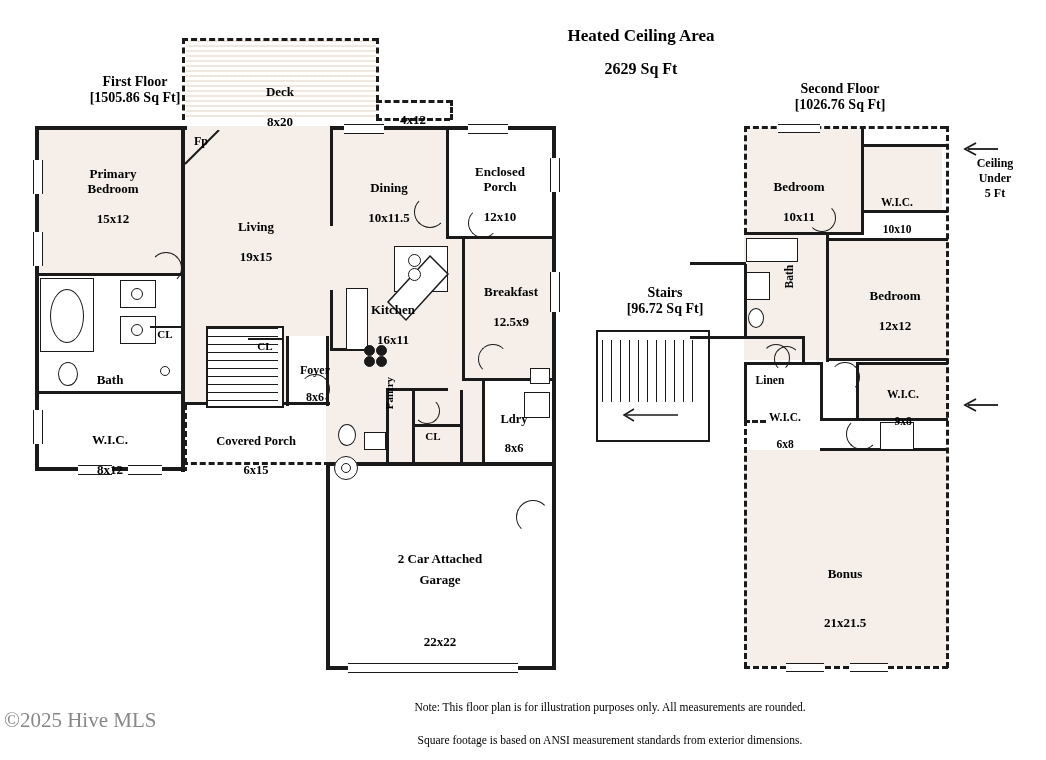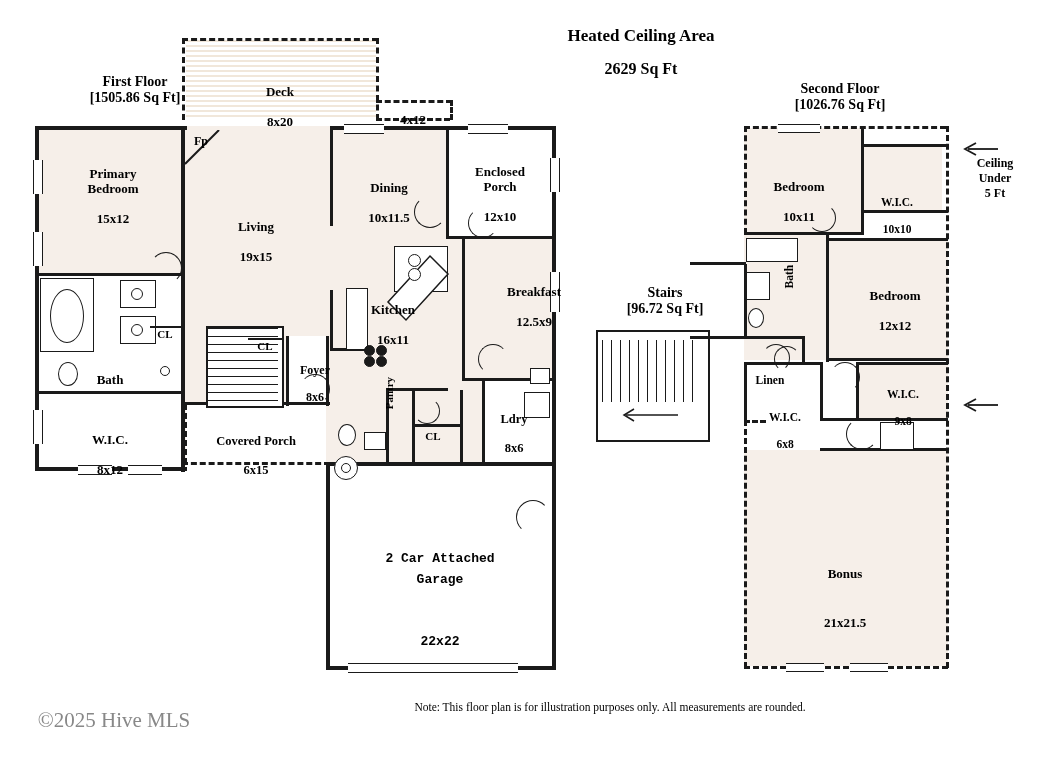--- a/index.html
+++ b/index.html
@@ -51,21 +51,21 @@
     font-size: 12px; font-weight: bold; line-height: 1.25;
   }
 
   
   #footer-note {
     left: 300px; top: 682px; width: 620px;
     font-size: 11.5px; text-align: center; line-height: 1.45;
   }
   #watermark {
     left: 4px; top: 708px; width: 220px;
-    font-size: 21px; color: #888888; text-align: center;
+    font-size: 21px; color: #888888; text-align: left;
     font-family: "Liberation Serif", serif;
   }
 
   
   .wall { position: absolute; background: #1a1a1a; }
   .room-fill { position: absolute; background: #f6efe9; }
   .white-fill { position: absolute; background: #ffffff; }
   .dashed-h { position: absolute; border-top: 3px dashed #1a1a1a; }
   .dashed-v { position: absolute; border-left: 3px dashed #1a1a1a; }
   .thin { position: absolute; background: #1a1a1a; }
@@ -248,21 +248,21 @@
   <span>Dining</span><br>
   <span>10x11.5</span>
 </div>
 
 <div class="lbl bold" style="left:450px;top:150px;width:100px;font-size:13px;">
   <span>Enclosed
 Porch</span><br>
   <span>12x10</span>
 </div>
 
-<div class="lbl bold" style="left:466px;top:270px;width:90px;font-size:13px;padding-left:23px;">
+<div class="lbl bold" style="left:466px;top:270px;width:90px;font-size:13px;">
   <span>Breakfast</span><br>
   <span>12.5x9</span>
 </div>
 
 <div class="lbl bold" style="left:348px;top:288px;width:90px;font-size:13px;">
   <span>Kitchen</span><br>
   <span>16x11</span>
 </div>
 
 <div class="lbl bold" style="left:70px;top:358px;width:80px;font-size:13px;">
@@ -282,21 +282,21 @@
 <div class="lbl bold" style="left:186px;top:420px;width:140px;font-size:12.5px;">
   <span>Covered Porch</span><br>
   <span>6x15</span>
 </div>
 
 <div class="lbl bold" style="left:484px;top:398px;width:60px;font-size:12.5px;">
   <span>Ldry</span><br>
   <span>8x6</span>
 </div>
 
-<div class="lbl bold" style="left:360px;top:528px;width:160px;font-size:13px;line-height:1.6;font-family:Liberation Mono, monospace;">
+<div class="lbl bold" style="left:360px;top:528px;width:160px;font-size:13px;line-height:1.6;">
   <span>2 Car Attached
 Garage</span><br><br>
   <span>22x22</span>
 </div>
 
 <div class="lbl bold" style="left:186px;top:135px;width:30px;font-size:12px;">Fp</div>
 <div class="lbl bold" style="left:150px;top:328px;width:30px;font-size:11px;">CL</div>
 <div class="lbl bold" style="left:250px;top:340px;width:30px;font-size:11px;">CL</div>
 <div class="lbl bold" style="left:418px;top:430px;width:30px;font-size:11px;">CL</div>
 <div class="lbl bold" style="left:378px;top:392px;width:22px;font-size:11px;transform:rotate(-90deg);transform-origin:center;">Pantry</div>
@@ -408,16 +408,16 @@
 </div>
 <div class="abs" style="left:962px;top:398px;width:36px;height:14px;">
   <svg width="36" height="14" viewBox="0 0 36 14">
     <line x1="36" y1="7" x2="6" y2="7" stroke="#1a1a1a" stroke-width="1.8"></line>
     <polyline points="14,1 3,7 14,13" fill="none" stroke="#1a1a1a" stroke-width="1.8"></polyline>
   </svg>
 </div>
 
 <div class="lbl" id="footer-note">
   <span>Note: This floor plan is for illustration purposes only. All measurements are rounded.</span><br>
-  <br>
+  <span>Square footage is based on ANSI measurement standards from exterior dimensions.</span><br>
   
 </div>
 <div class="lbl" id="watermark">©2025 Hive MLS</div>
 
 </body></html>

